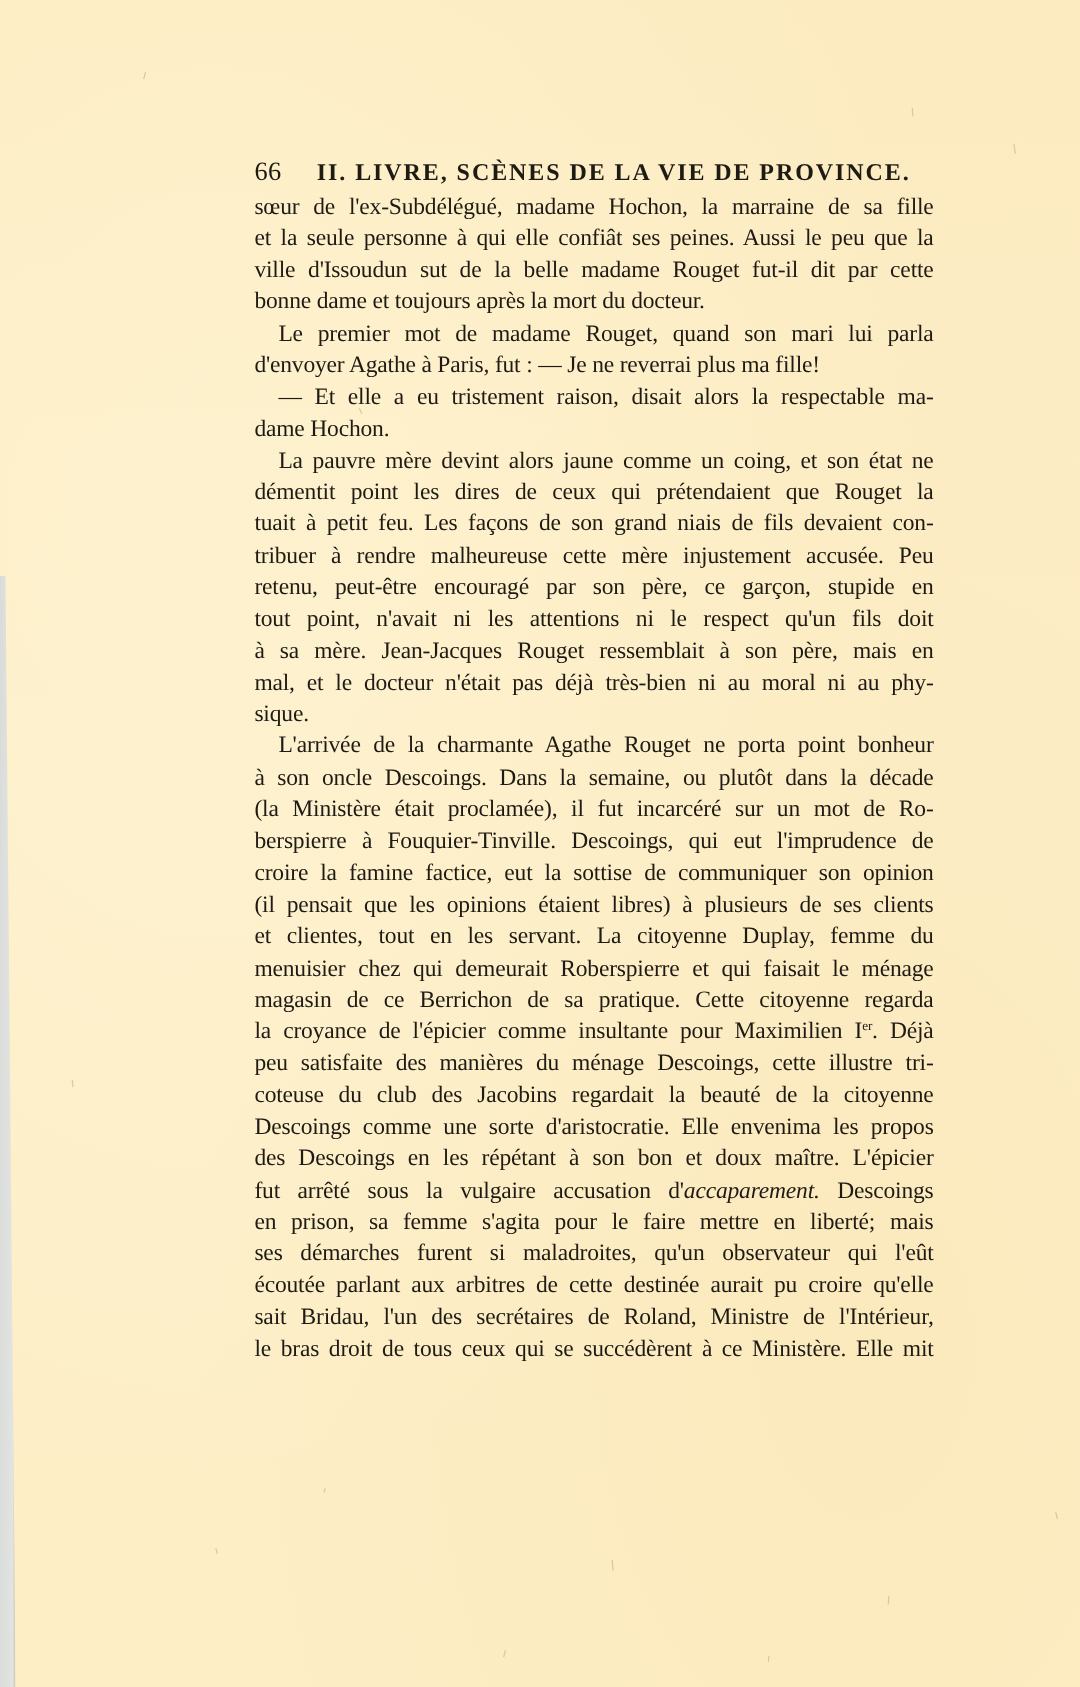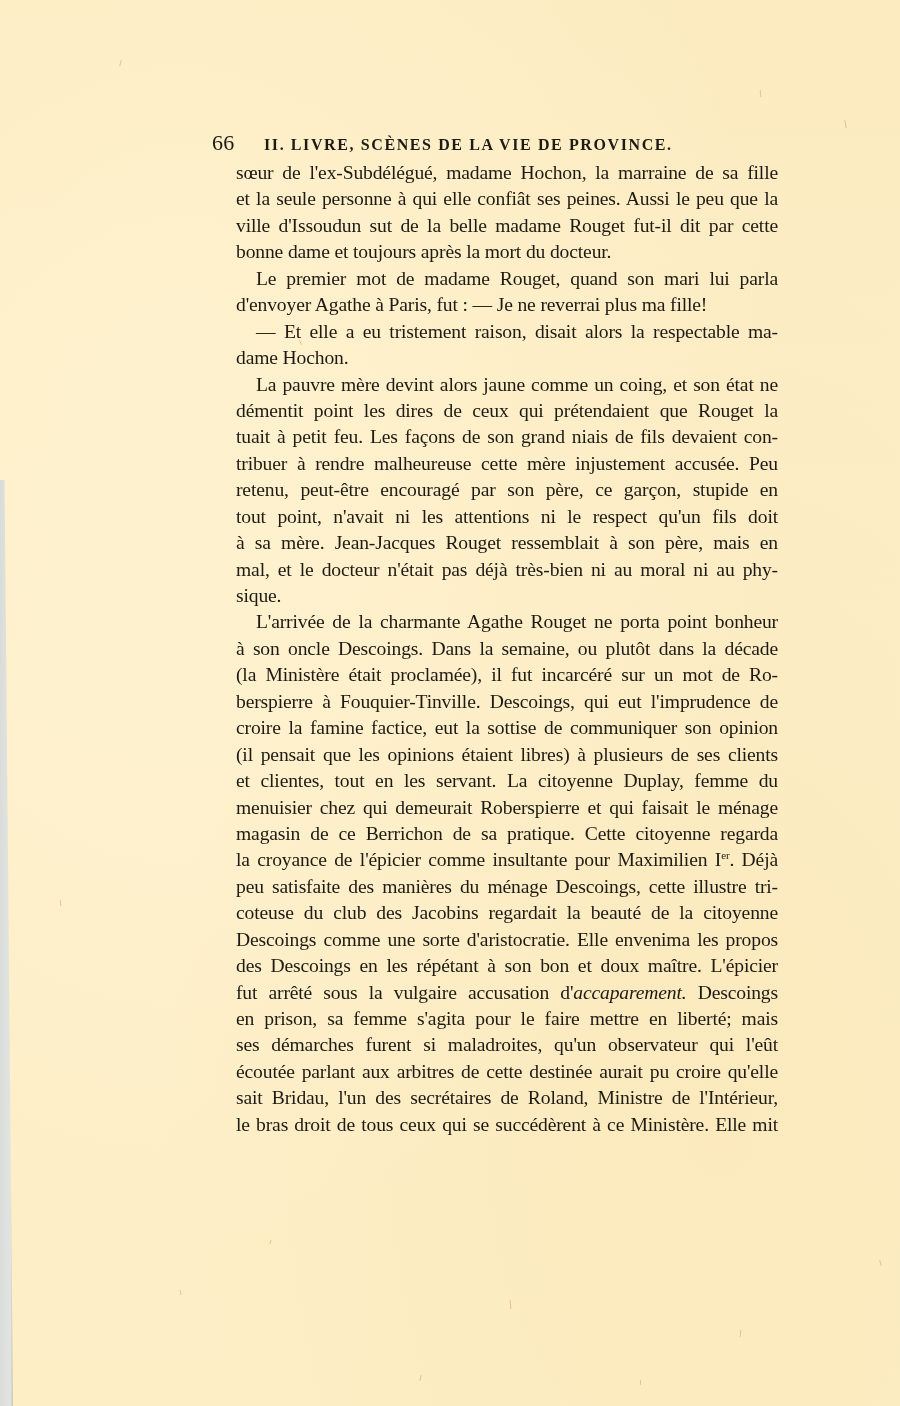--- a/index.html
+++ b/index.html
@@ -48,34 +48,33 @@
     font-size: 19px;
     letter-spacing: 0.3px;
   }
   .running-head .folio {
     font-size: 22px;
     width: 52px;
     font-weight: normal;
   }
   .running-head .title {
     font-weight: bold;
-    font-size: 16px;
+    font-size: 20px;
     letter-spacing: 1.6px;
     font-variant: small-caps;
     white-space: nowrap;
   }
   .line {
     height: 26.45px;
     line-height: 26.45px;
     font-size: 19.6px;
     white-space: nowrap;
     text-align: justify;
     text-align-last: justify;
     letter-spacing: -0.15px;
-    margin-left: 24px;
   }
   .line.indent {
     padding-left: 20px;
   }
   .line.last {
     text-align-last: left;
   }
   .line em {
     font-style: italic;
   }

